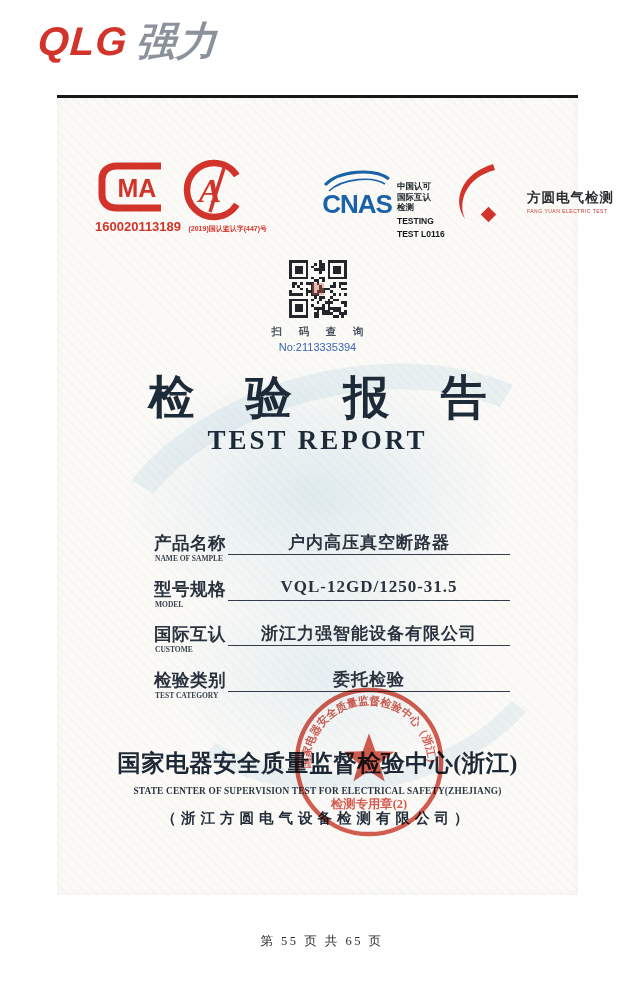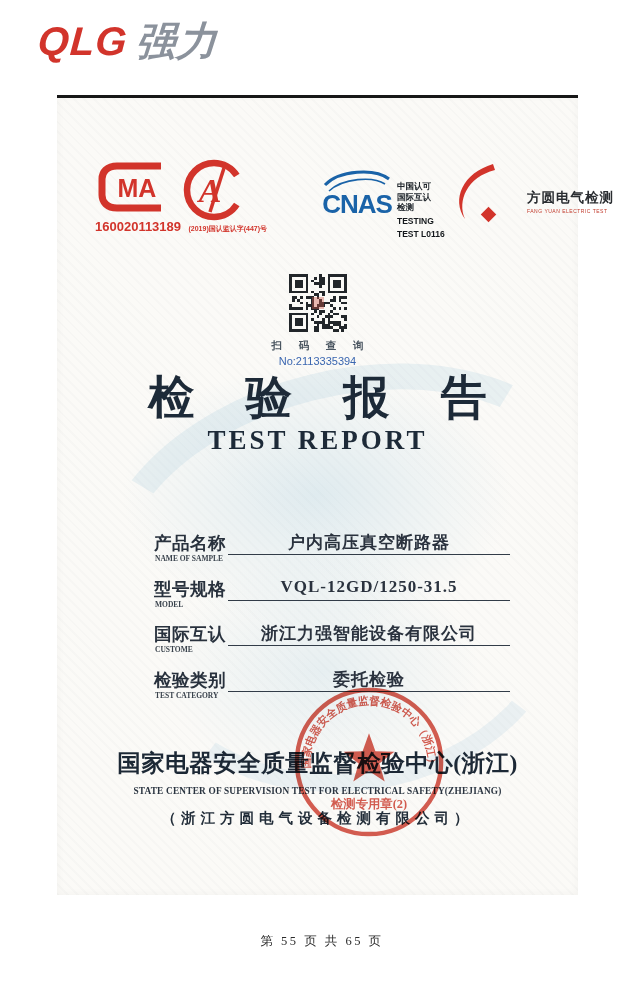--- a/index.html
+++ b/index.html
@@ -46,21 +46,21 @@
             font-size:8.5px;line-height:10.5px;color:#20262c;font-weight:bold;white-space:nowrap;}
   .cnas-col .en{margin-top:3px;color:#14181c;}
   .fy{left:390px;top:66px;display:flex;gap:24px;}
   .fy-col{margin-left:2px;margin-top:28px;white-space:nowrap;}
   .fy-name{font-size:13.5px;font-weight:bold;color:#2a2d31;letter-spacing:1px;
            font-family:"Liberation Sans","DejaVu Sans",sans-serif;}
   .fy-sub{font-size:5px;color:#c0392b;letter-spacing:.5px;margin-top:1px;
           font-family:"Liberation Sans","DejaVu Sans",sans-serif;}
 
   
-  .qr{position:absolute;left:0;right:0;top:179px;text-align:center;}
+  .qr{position:absolute;left:0;right:0;top:165px;text-align:center;}
   .qr-caption{margin-top:3px;font-size:10.5px;color:#4a5560;font-weight:bold;letter-spacing:7px;
               padding-left:7px;}
   .qr-number{font-size:11px;color:#3a66b0;font-family:"Liberation Sans","DejaVu Sans",sans-serif;
              margin-top:2px;}
 
   
   .title-cn{position:absolute;left:0;right:0;top:272px;text-align:center;font-size:46px;
             font-weight:bold;color:#1d2a38;letter-spacing:20px;padding-left:20px;}
   .title-en{position:absolute;left:0;right:0;top:330px;text-align:center;font-size:27px;
             font-weight:bold;color:#1d2a38;letter-spacing:3px;}

